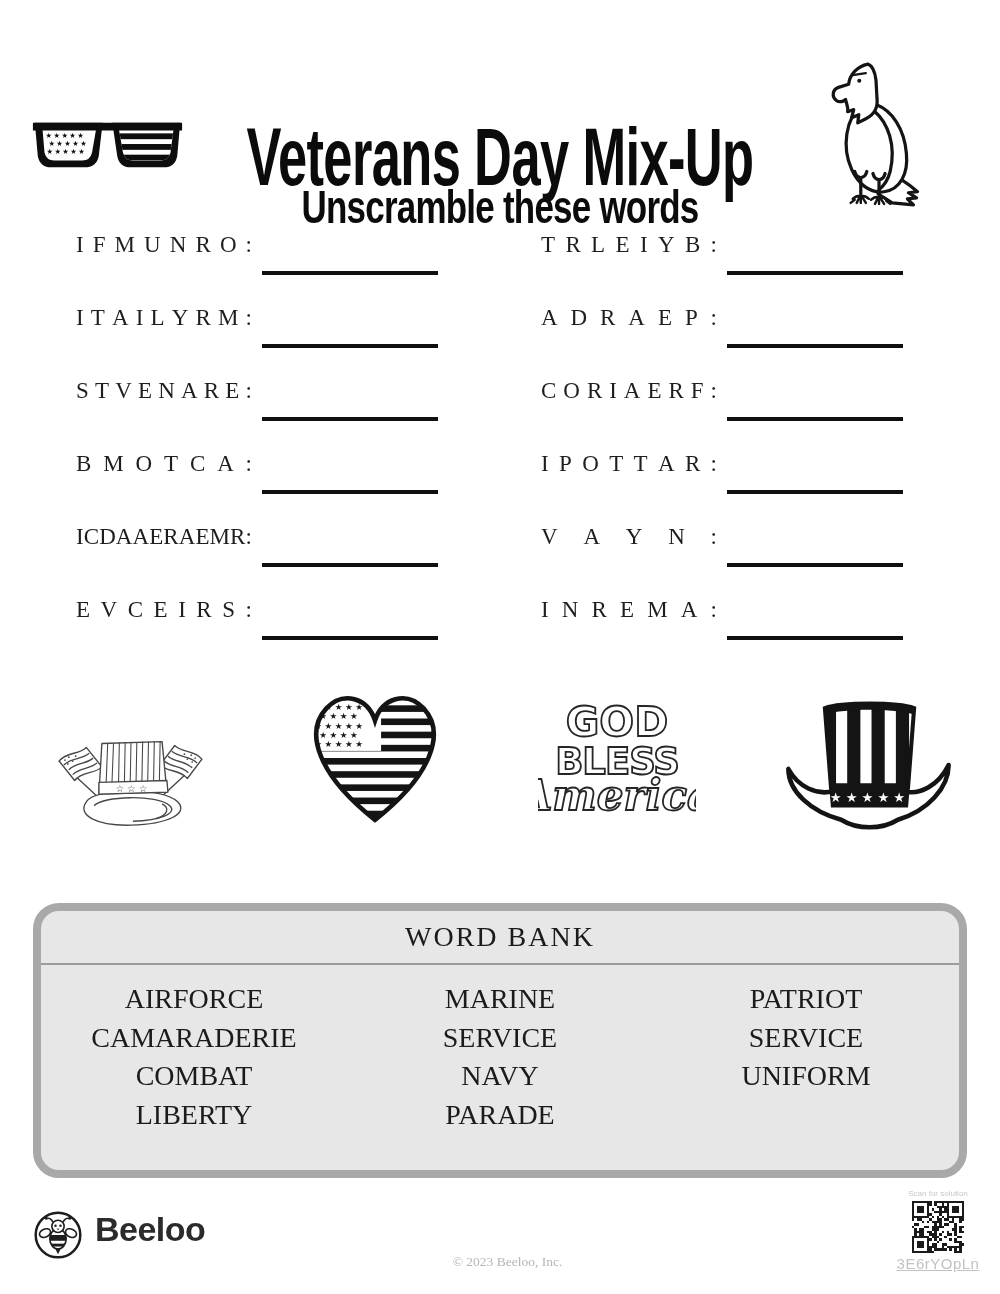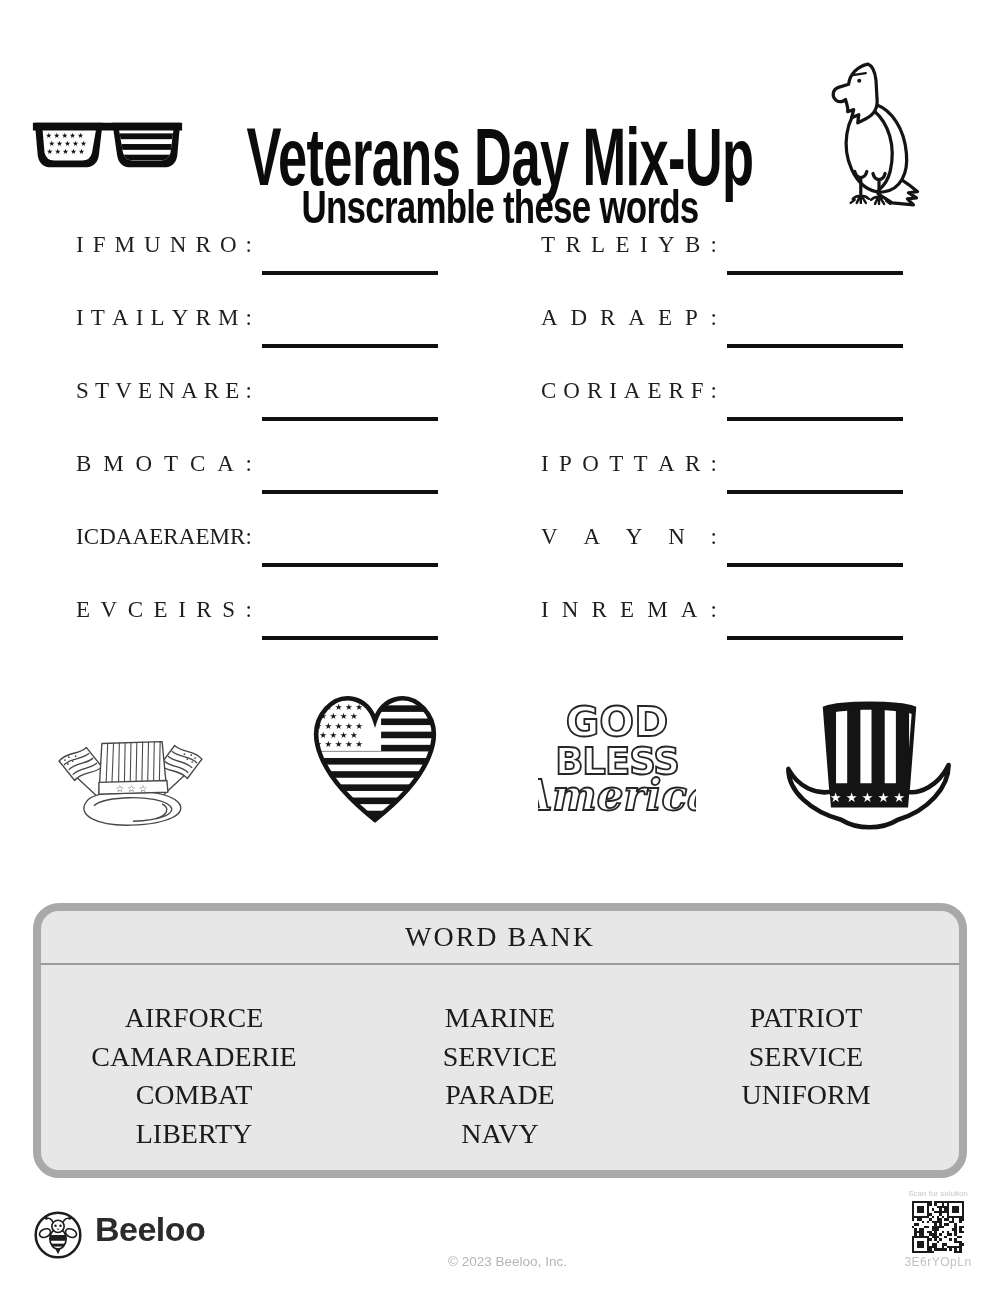--- a/index.html
+++ b/index.html
@@ -31,35 +31,35 @@
   .d-heart{left:300px;top:686px;width:150px;height:142px;}
   .d-godbless{left:538px;top:696px;width:158px;height:124px;}
   .d-tophat{left:780px;top:698px;width:178px;height:142px;}
 
   
   .wordbank{position:absolute;left:33px;top:903px;width:934px;height:275px;box-sizing:border-box;
             background:#e7e7e7;border:8px solid #a9a9a9;border-radius:26px;}
   .wb-title{height:52px;display:flex;align-items:center;justify-content:center;
             font-family:"Liberation Serif",serif;font-size:28px;letter-spacing:2px;color:#1b1b1b;}
   .wb-divider{height:0;border-top:2px solid #9b9b9b;}
-  .wb-words{display:flex;margin-top:34px;}
+  .wb-words{display:flex;margin-top:15px;}
   .wb-col{flex:1;text-align:center;font-family:"Liberation Serif",serif;font-size:28px;
           line-height:38.5px;color:#1b1b1b;}
   .wb-word{display:block;}
 
   
   .bee-logo{position:absolute;left:33px;top:1210px;width:50px;height:50px;}
   .brand{position:absolute;left:95px;top:1210px;font-size:34px;font-weight:bold;
          letter-spacing:-.5px;color:#2b2b2b;}
   .copyright{position:absolute;left:15px;right:0;top:1254px;text-align:center;
-             font-size:13.5px;color:#b5b5b5;}
+             font-size:13.5px;color:#b5b5b5;font-family:Liberation Serif, serif;}
   .qr-block{position:absolute;left:880px;top:1189px;width:116px;text-align:center;}
   .qr-caption{font-size:8px;color:#c7c7c7;}
   .qr-svg{width:52px;height:52px;margin:3px auto 2px;display:block;}
-  .qr-text{font-size:12px;color:#c2c2c2;letter-spacing:.5px;}
+  .qr-text{font-size:15px;color:#c2c2c2;letter-spacing:.5px;text-decoration:underline;}
 </style>
 </head>
 <body>
 
 <div class="page">
 
   <svg class="glasses" viewBox="0 0 160 70">
     <defs>
       <clipPath id="rlens">
           <path d="M92,20 L148,20 L145,43 Q143,51 135,51 L106,51 Q98,51 96,43 Z"></path>
@@ -356,22 +356,22 @@
     <div class="wb-words">
       <div class="wb-col">
         <span class="wb-word">AIRFORCE</span>
         <span class="wb-word">CAMARADERIE</span>
         <span class="wb-word">COMBAT</span>
         <span class="wb-word">LIBERTY</span>
       </div>
       <div class="wb-col">
         <span class="wb-word">MARINE</span>
         <span class="wb-word">SERVICE</span>
+        <span class="wb-word">NAVY</span>
         <span class="wb-word">PARADE</span>
-        <span class="wb-word">NAVY</span>
       </div>
       <div class="wb-col">
         <span class="wb-word">PATRIOT</span>
         <span class="wb-word">SERVICE</span>
         <span class="wb-word">UNIFORM</span>
       </div>
     </div>
   </section>
 
   <svg class="bee-logo" viewBox="0 0 52 52">

